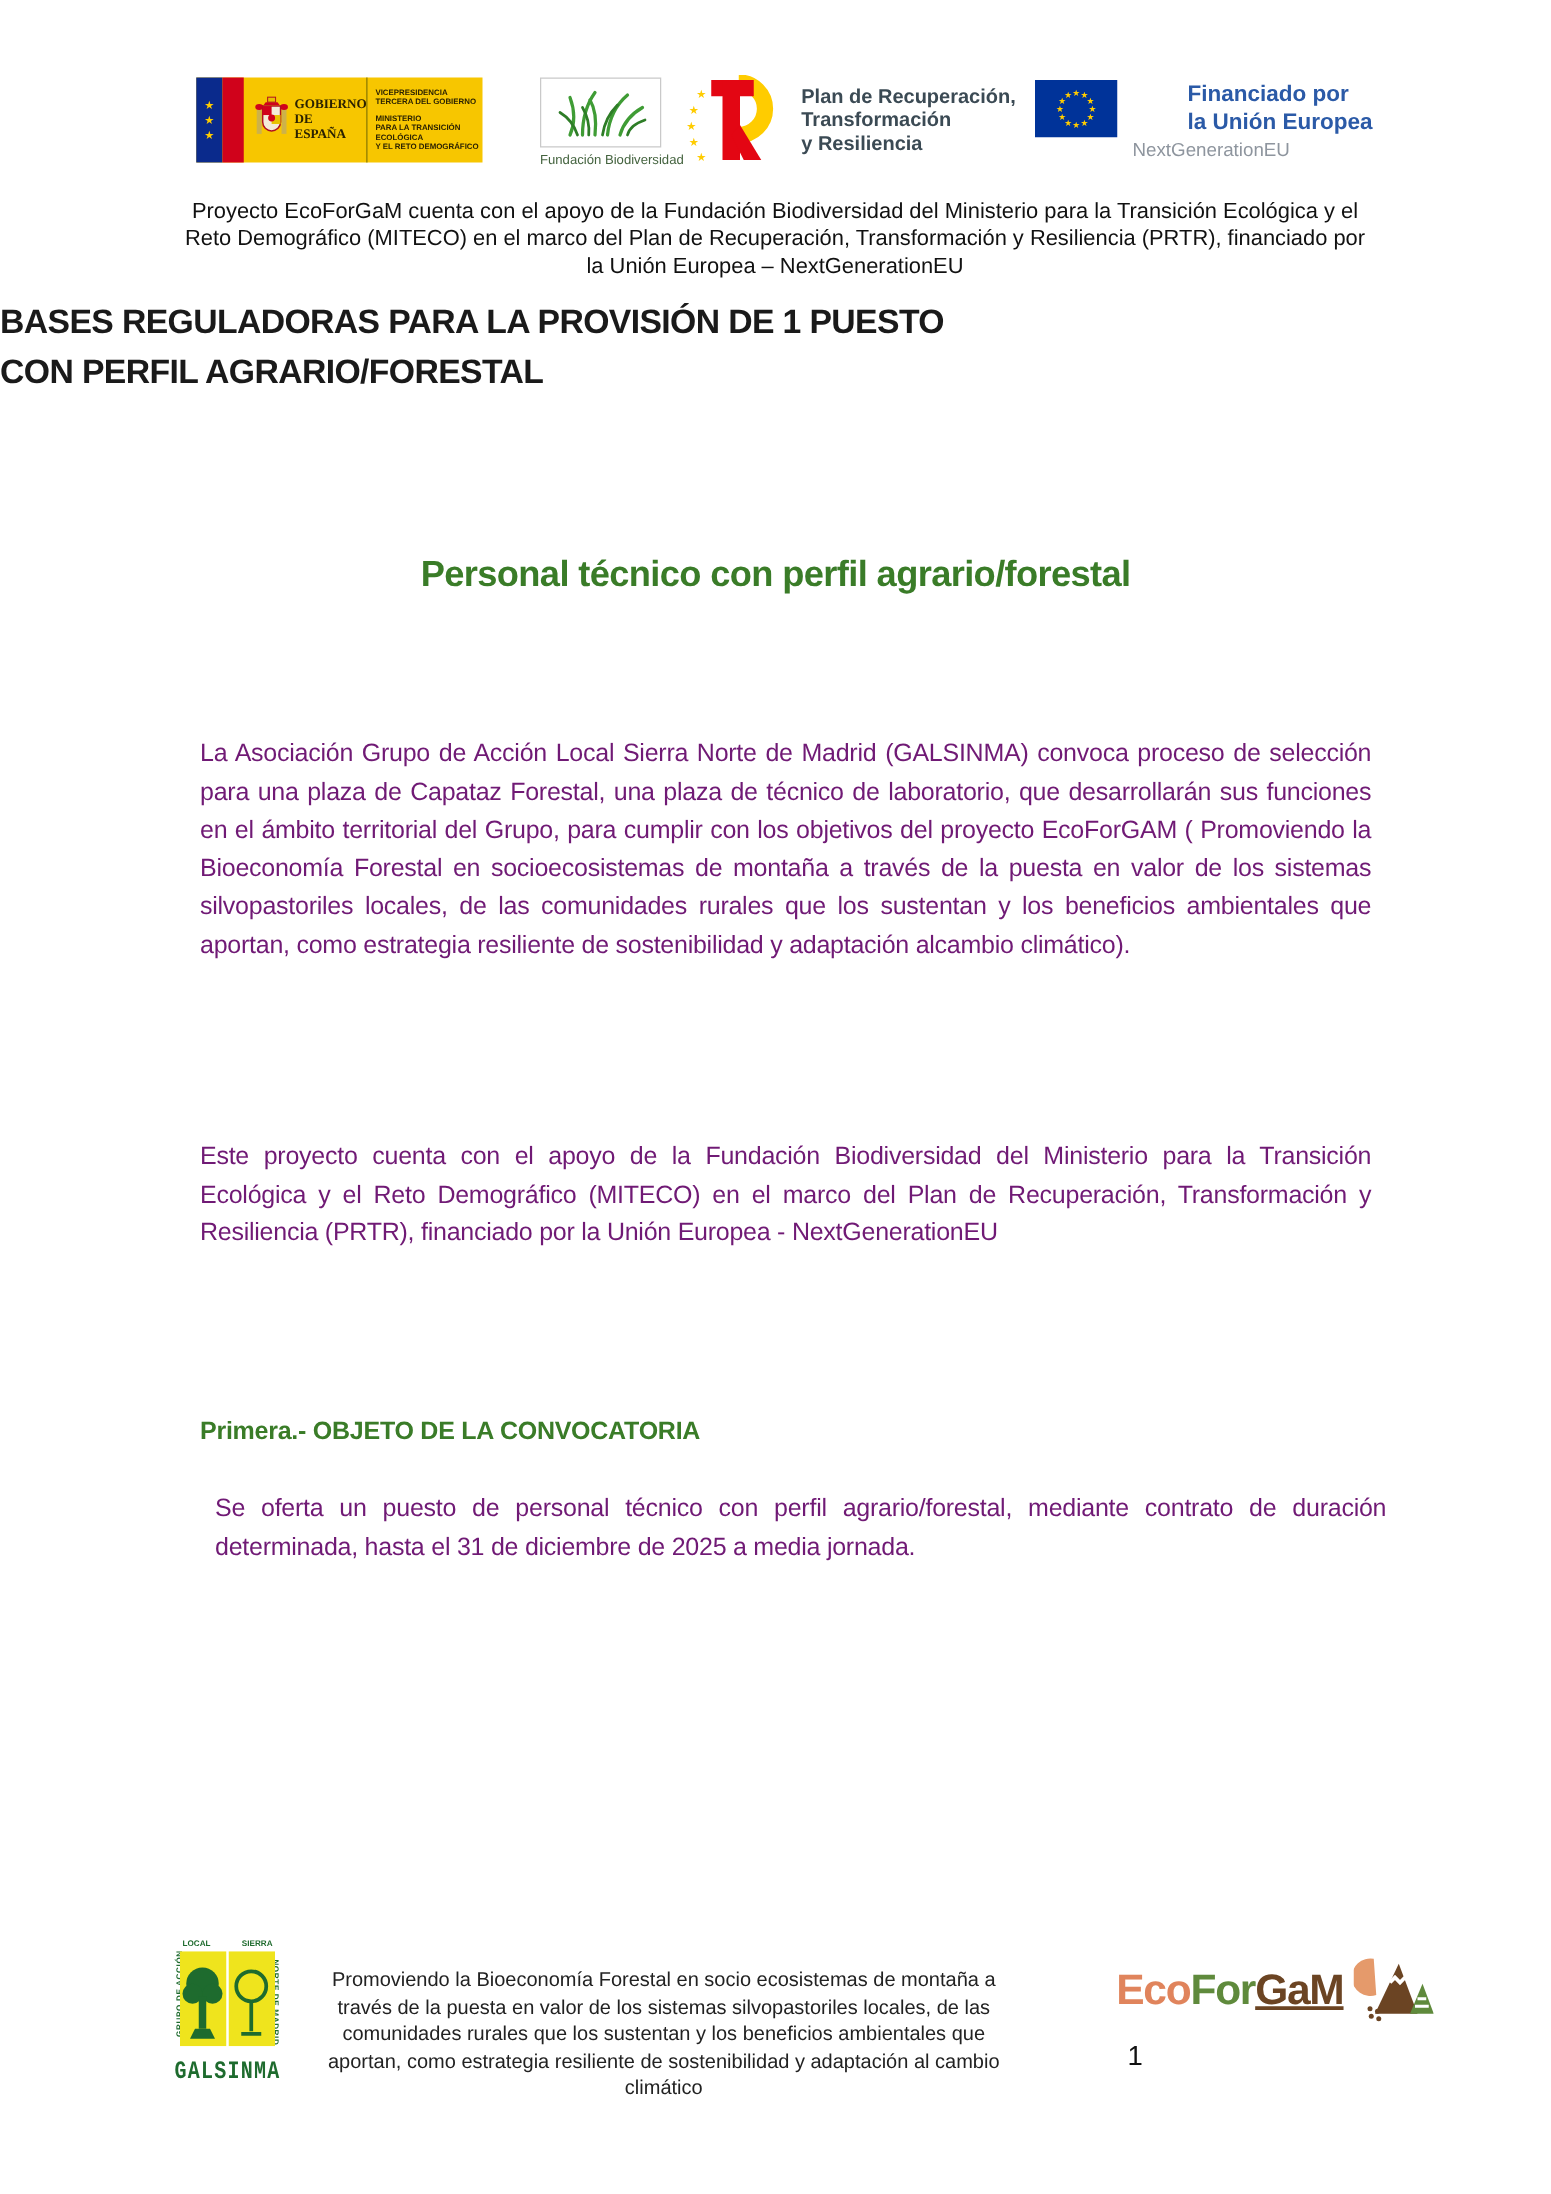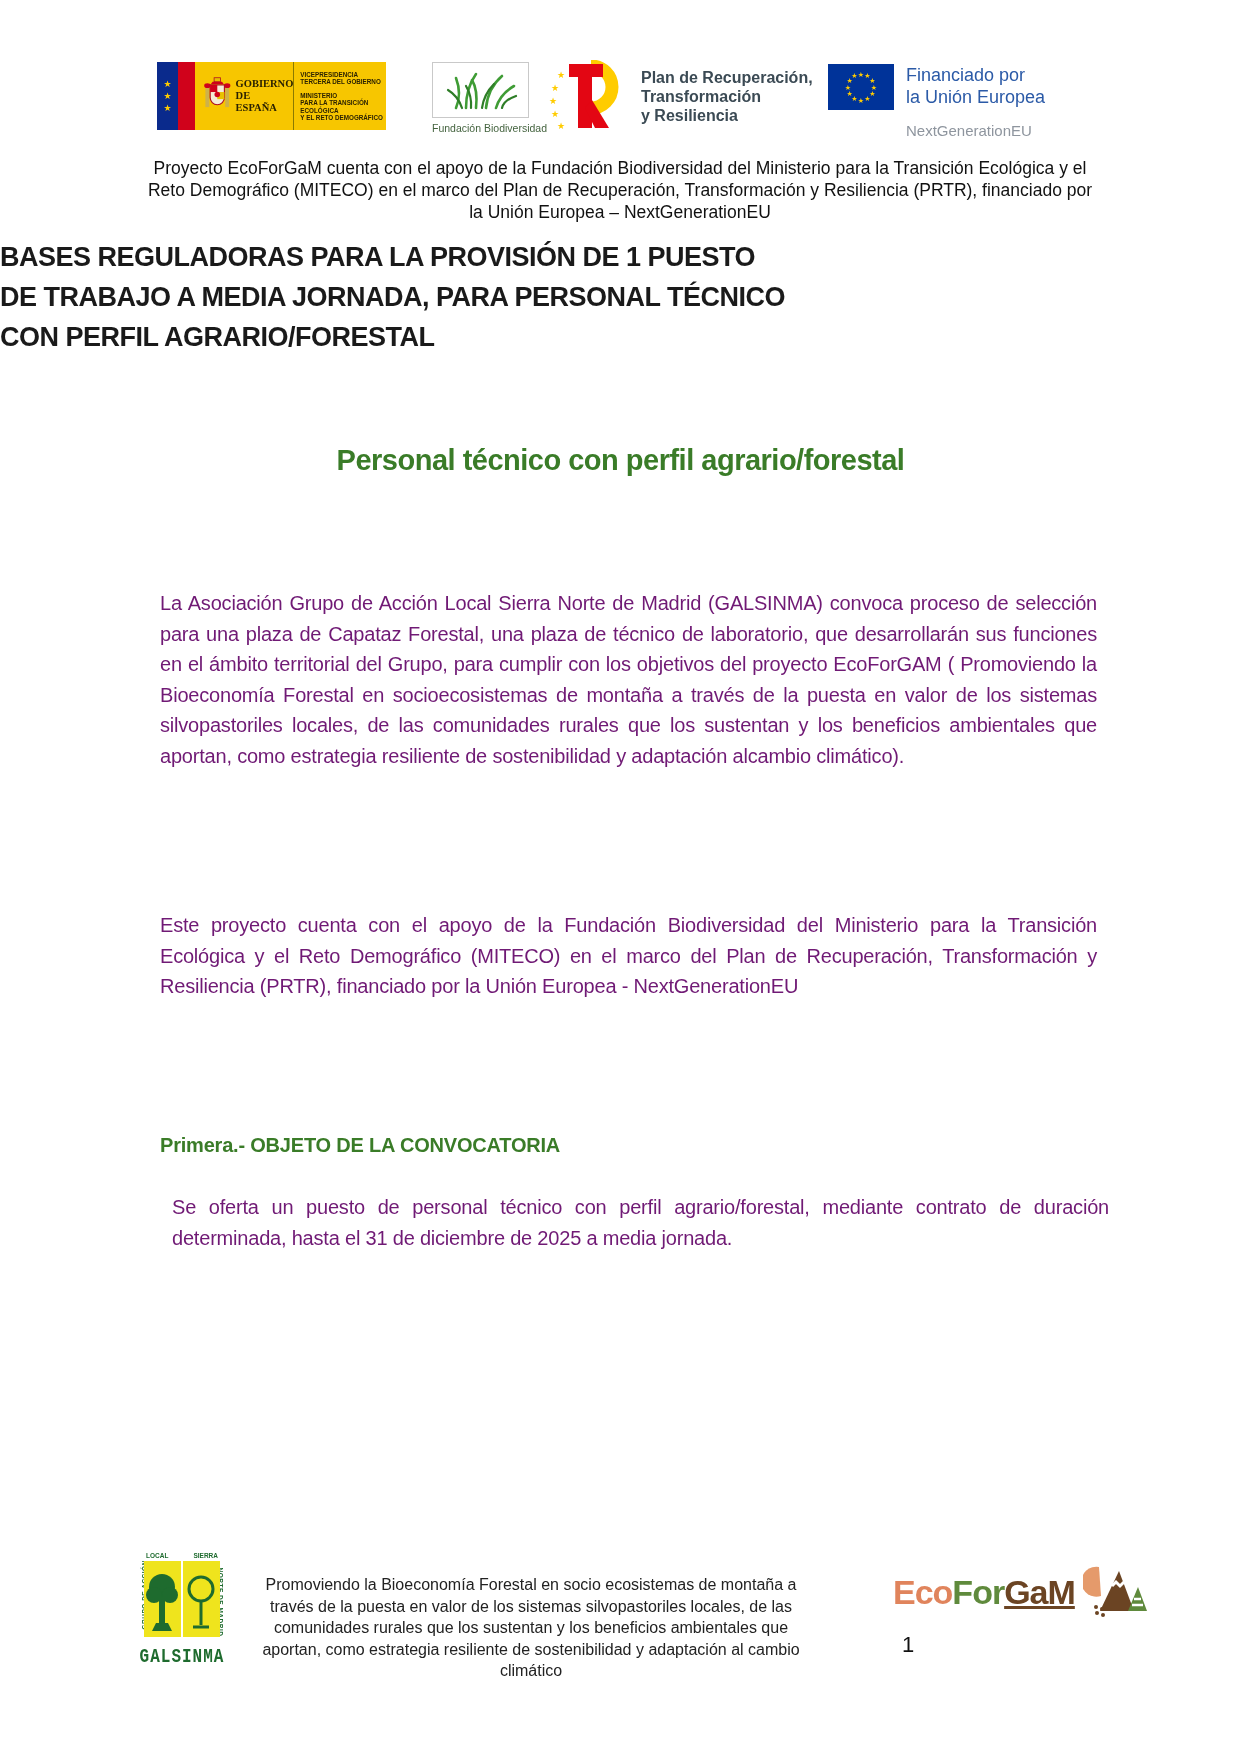--- a/index.html
+++ b/index.html
@@ -37,22 +37,22 @@
   .fb-box { width:97px; height:56px; background:#fff; border:1px solid #c9c9c9;
     display:flex; align-items:center; justify-content:center; }
   .fb-caption { margin-top:4px; font-size:10.5px; color:var(--fb-caption,#44633f); text-align:center; white-space:nowrap; }
 
   .logo-prtr { position:absolute; left:545px; top:60px; display:flex; align-items:center; }
   .prtr-text { margin-left:10px; font-size:16px; font-weight:bold;
     color:var(--prtr-text,#3b4a54); line-height:19px; }
 
   .logo-eu { position:absolute; left:828px; top:64px; display:flex; align-items:flex-start; }
   .eu-text { margin-left:12px; }
-  .eu-text .b { font-size:18px; font-weight:normal; color:var(--eu-text-blue,#2b5aa7); line-height:22px; }
-  .eu-text .g { font-size:15px; color:var(--eu-text-gray,#8e959e); margin-top:14px; }
+  .eu-text .b { font-size:18px; font-weight:bold; color:var(--eu-text-blue,#2b5aa7); line-height:22px;margin-left:44px; }
+  .eu-text .g { font-size:15px; color:var(--eu-text-gray,#8e959e); margin-top:4px; }
 
   .disclaimer {
     position:absolute; left:140px; top:157px; width:960px; text-align:center;
     font-size:17.5px; line-height:22px; color:#111;
   }
 
   
   .doc-title {
     position:absolute; left:0; top:237px; width:100%; 
     font-size:27px; font-weight:bold; color:var(--title-text,#1a1a1a);
@@ -206,21 +206,20 @@
       <div class="b">Financiado por</div>
       <div class="b">la Unión Europea</div>
       <div class="g">NextGenerationEU</div>
     </div>
   </div>
 
   <div class="disclaimer">Proyecto EcoForGaM cuenta con el apoyo de la Fundación Biodiversidad del Ministerio para la Transición Ecológica y el Reto Demográfico (MITECO) en el marco del Plan de Recuperación, Transformación y Resiliencia (PRTR), financiado por la Unión Europea – NextGenerationEU</div>
 
   <div class="doc-title">
     <div>BASES REGULADORAS PARA LA PROVISIÓN DE 1 PUESTO</div>
-    <div>DE TRABAJO A MEDIA JORNADA, PARA PERSONAL TÉCNICO</div>
     <div>CON PERFIL AGRARIO/FORESTAL</div>
   </div>
 
   <div class="doc-subtitle">Personal técnico con perfil agrario/forestal</div>
 
   <div class="para para-1">La Asociación Grupo de Acción Local Sierra Norte de Madrid (GALSINMA) convoca proceso de selección para una plaza de Capataz Forestal, una plaza de técnico de laboratorio, que desarrollarán sus funciones en el ámbito territorial del Grupo, para cumplir con los objetivos del proyecto EcoForGAM ( Promoviendo la Bioeconomía Forestal en socioecosistemas de montaña a través de la puesta en valor de los sistemas silvopastoriles locales, de las comunidades rurales que los sustentan y los beneficios ambientales que aportan, como estrategia resiliente de sostenibilidad y adaptación alcambio climático).</div>
 
   <div class="para para-2">Este proyecto cuenta con el apoyo de la Fundación Biodiversidad del Ministerio para la Transición Ecológica y el Reto Demográfico (MITECO) en el marco del Plan de Recuperación, Transformación y Resiliencia (PRTR), financiado por la Unión Europea - NextGenerationEU</div>
 
   <div class="section-heading">Primera.- OBJETO DE LA CONVOCATORIA</div>

